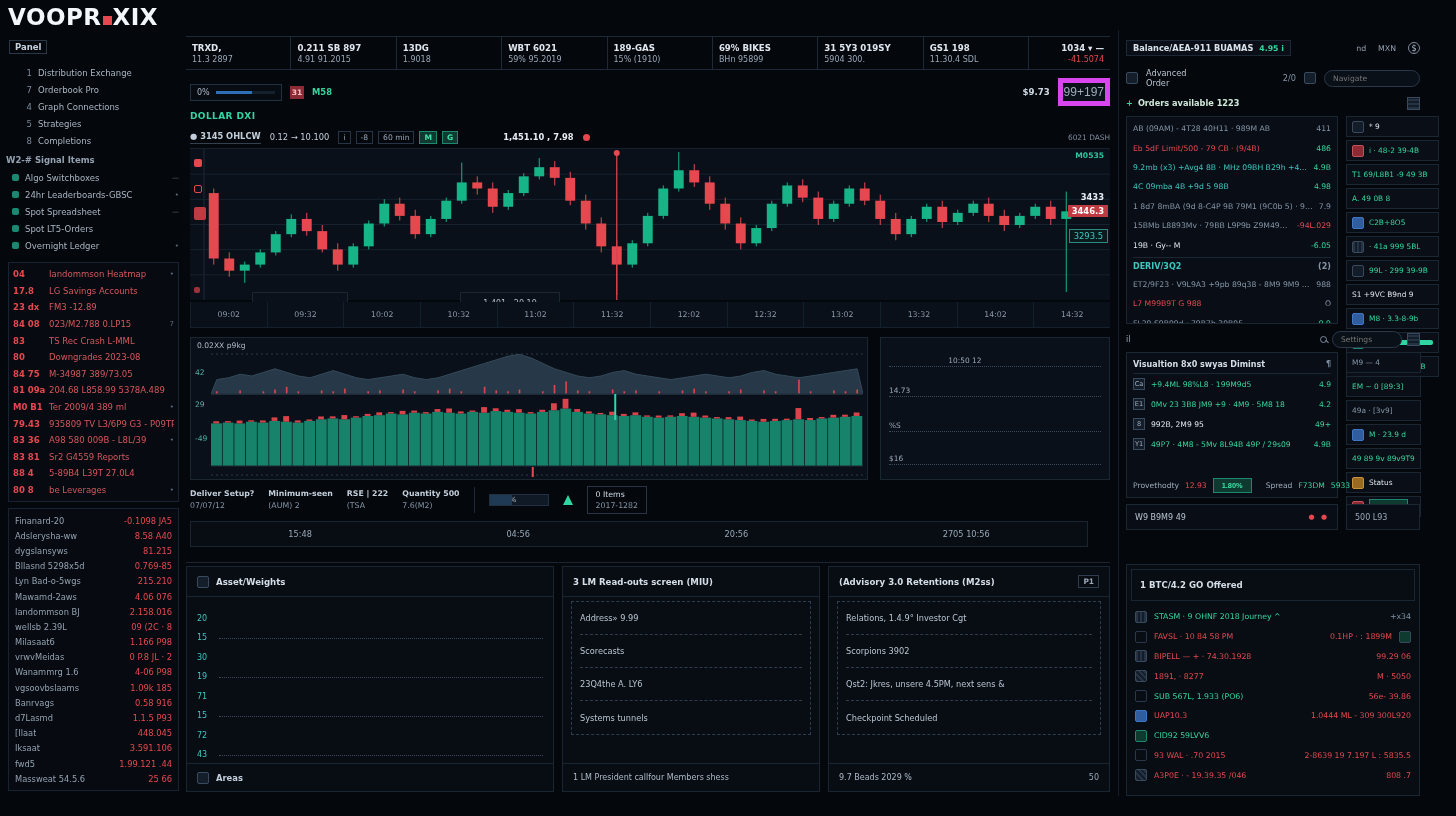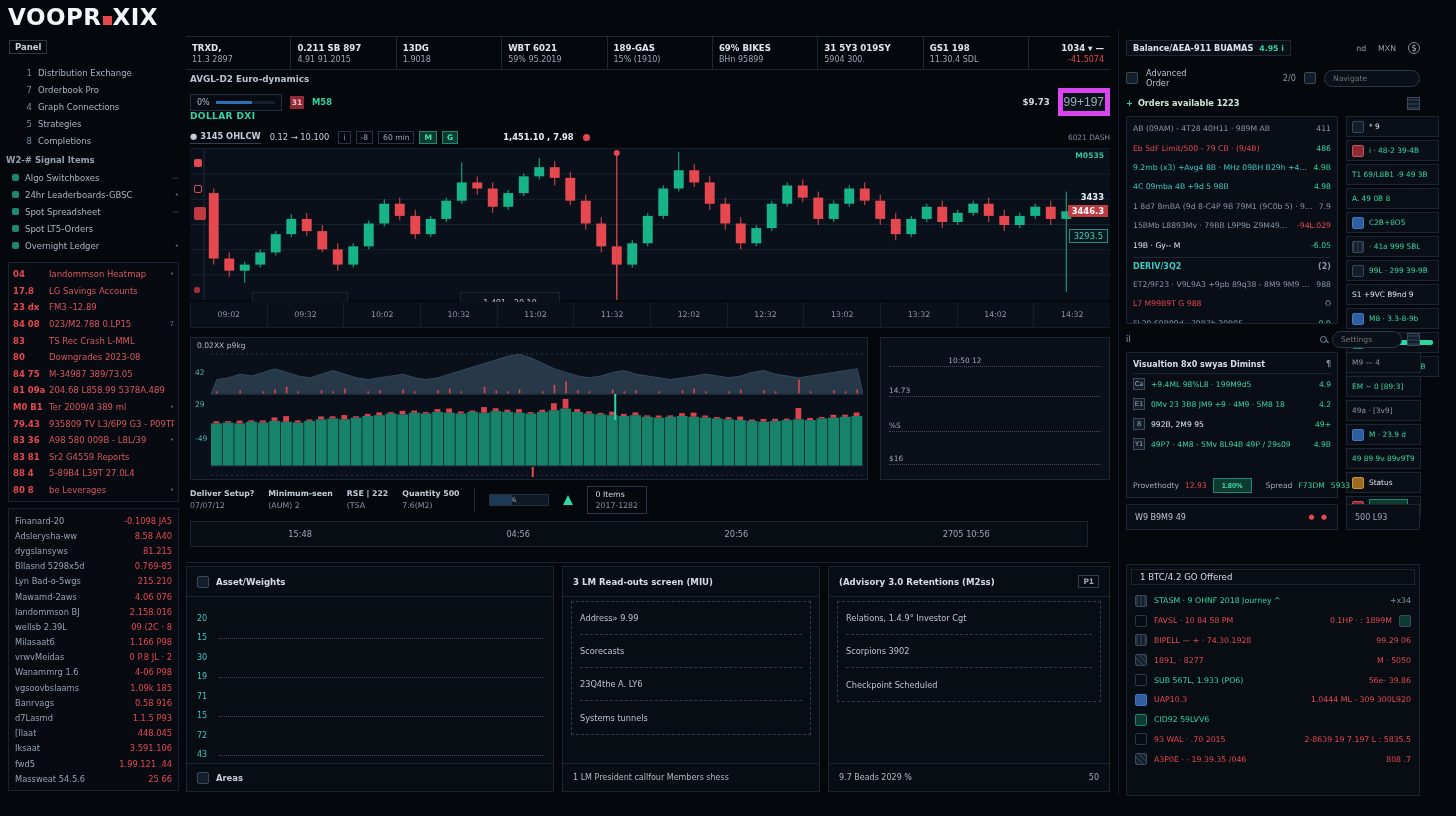--- a/index.html
+++ b/index.html
@@ -142,21 +142,21 @@
 .wr-row .wrv{margin-left:auto;color:#35d49c;flex:none}
 .w-foot{position:absolute;left:6px;right:6px;bottom:4px;display:flex;align-items:center;gap:6px;font-size:7.6px;color:#9aa8b7}
 .btn-green{background:#0f3a30;border:1px solid #1d8872;color:#3ee0a8;font-size:7.4px;padding:2px 8px;font-weight:700}
 .rcol2{flex:1;display:flex;flex-direction:column;gap:3px}
 .rp-botrow{position:absolute;left:0;right:0;top:468px;height:26px;display:flex;gap:8px}
 .botbox{border:1px solid #1b2633;background:#090e16;display:flex;align-items:center;gap:6px;padding:0 8px;font-size:8px;color:#b9c4d0}
 .botbox.l{width:212px;flex:none}
 .botbox.r{flex:1;color:#9aa8b7}
 .rdots{margin-left:auto;color:#e5484f;font-size:7px;letter-spacing:2px}
 .txpanel{position:absolute;left:0;right:0;top:528px;height:232px;border:1px solid #1b2633;background:#080d14}
-.tx-title{height:16px;border:1px solid #1b2633;margin:4px;display:flex;align-items:center;padding:0 8px;font-size:8.6px;font-weight:400;color:#d5dde6}
+.tx-title{height:32px;border:1px solid #1b2633;margin:4px;display:flex;align-items:center;padding:0 8px;font-size:8.6px;font-weight:700;color:#d5dde6}
 .tx-rows{padding:2px 8px}
 .tx-row{height:19.8px;display:flex;align-items:center;gap:7px;font-size:7.8px;white-space:nowrap;overflow:hidden}
 .tx-row .tl{overflow:hidden;text-overflow:ellipsis}
 .tx-row .tr{margin-left:auto;flex:none}
 .ic{width:12px;height:12px;border:1px solid #3a4a5d;border-radius:2px;background:#131d2a;flex:none}
 .ic-blue{background:#2f5d9e;border-color:#3f77c4}
 .ic-reddot{background:#8e2a33;border-color:#c0545c}
 .ic-redsq{background:#8e2a33;border-color:#c0545c}
 .ic-tealsq{background:#136b5a;border-color:#1d8872}
 .ic-orange{background:#9a6a23;border-color:#c8913c}
@@ -404,21 +404,20 @@
           <div class="t-l1">GS1 198</div>
           <div class="t-l2">11.30.4 SDL</div>
         </div>
         <div class="t-cell t-right">
           <div class="t-l1">1034 ▾ —</div>
           <div class="t-l2">-41.5074</div>
         </div>
       </div>
 
     <div class="subheader">
-      <div class="sh-title">AVGL-D2 Euro-dynamics</div>
       <div class="sh-row">
         <div class="progress-box">
           <span class="pl">0%</span>
           <span class="pbar">
               <i></i>
             </span>
         </div>
         <span class="badge-red">31</span>
         <span class="lbl-green">M58</span>
         <span class="sh-spacer"></span>
@@ -865,20 +864,21 @@
         <div class="bp-foot">1 LM President callfour Members shess</div>
       </section>
       <section class="bp pc">
         <div class="bp-head">
             <span>(Advisory 3.0 Retentions (M2ss)</span>
             <span class="pc-corner">P1</span>
           </div>
         <div class="dashed-list" id="pc-items">
             <div class="dl-item">Relations, 1.4.9° Investor Cgt</div>
             <div class="dl-item">Scorpions 3902</div>
+            <div class="dl-item">Qst2: Jkres, unsere 4.5PM, next sens &amp;</div>
             <div class="dl-item">Checkpoint Scheduled</div>
           </div>
         <div class="bp-foot">
             <span>9.7 Beads 2029 %</span>
             <span class="fr">50</span>
           </div>
       </section>
     </div>
   </main>
 

